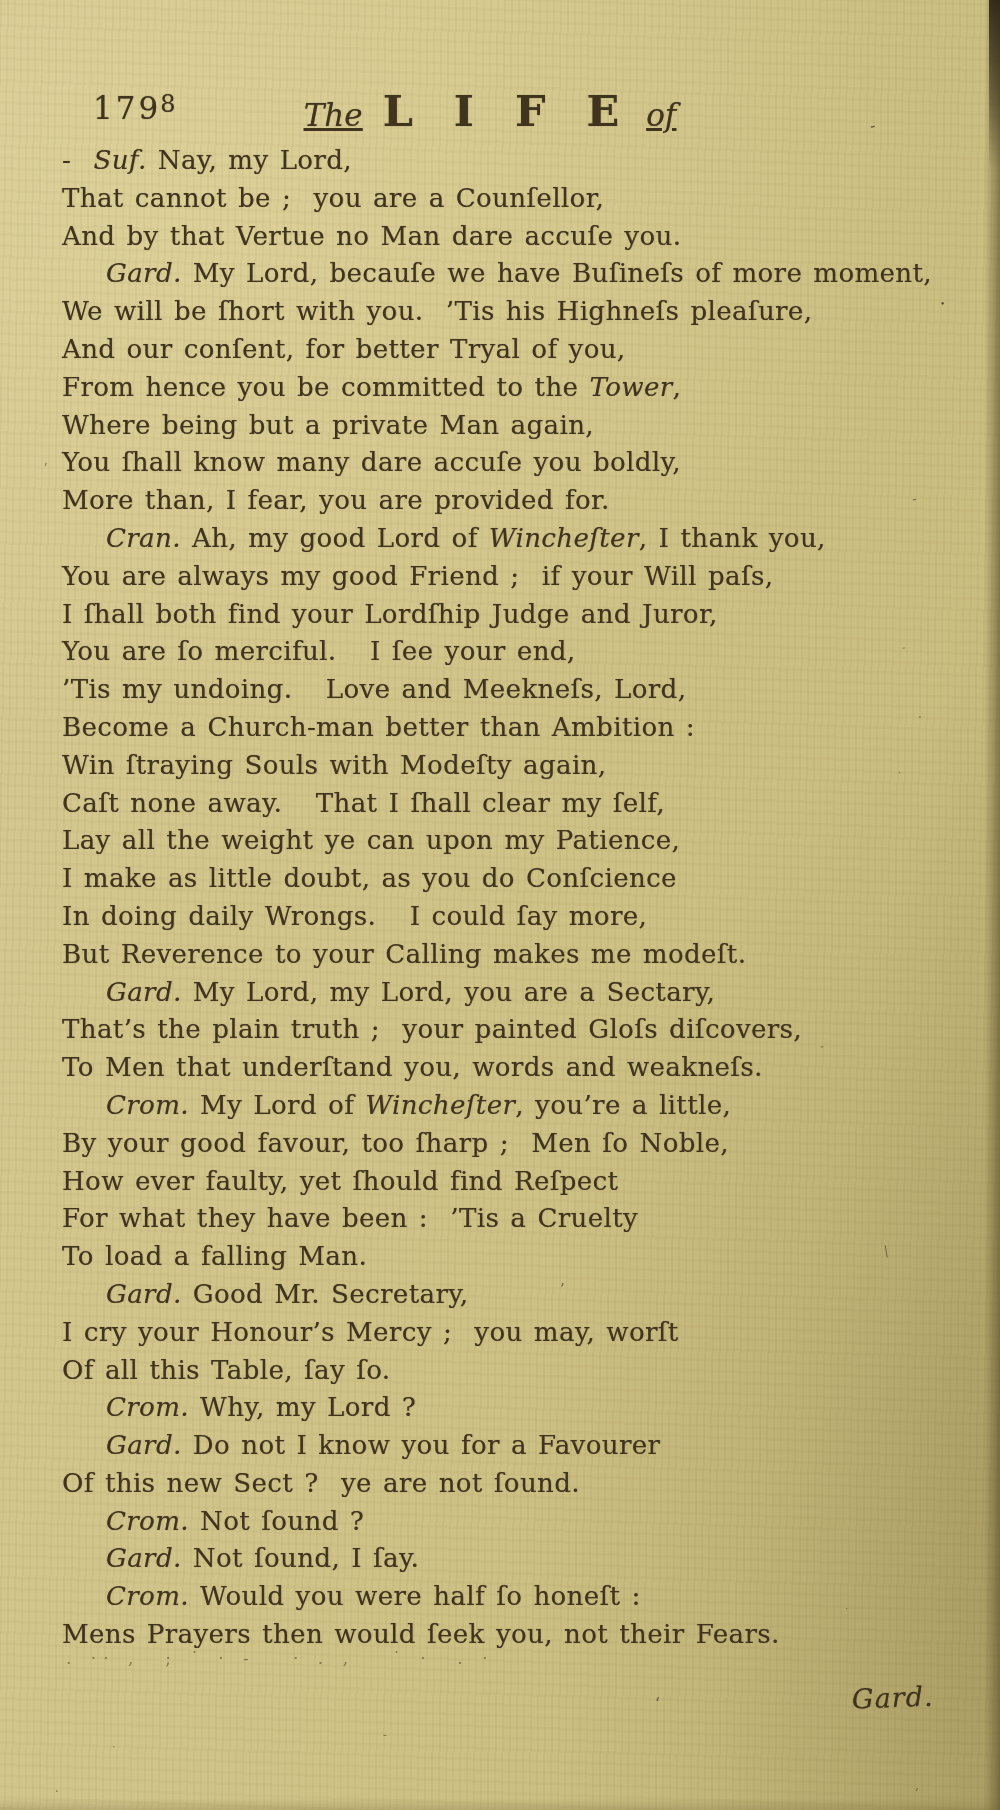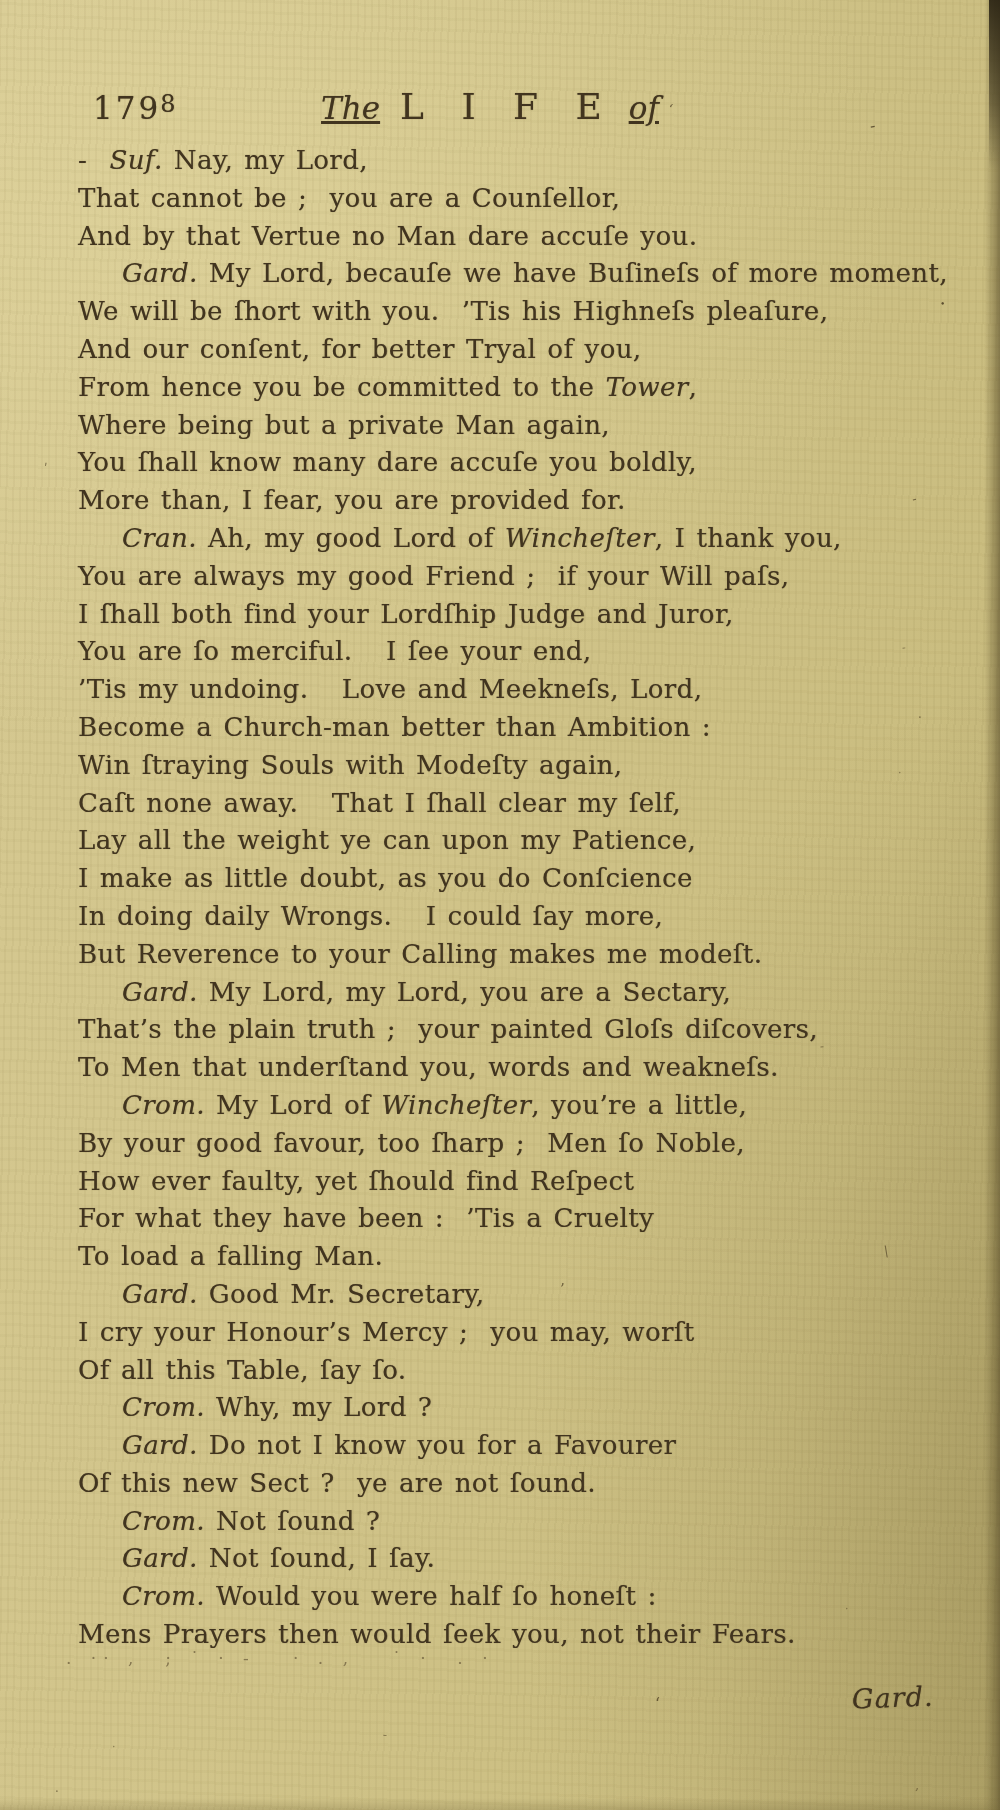--- a/index.html
+++ b/index.html
@@ -34,27 +34,27 @@
   }
   .header{position:absolute;top:86px;left:0;width:100%;height:54px;}
   .pagenum{
     position:absolute;left:93px;top:4px;font-size:31px;letter-spacing:3px;
     text-shadow:0 0 1px rgba(55,43,24,.6);
   }
   .pagenum .sup{font-size:24px;position:relative;top:-7px;left:-1px;}
   .title{position:absolute;left:290px;top:0;width:400px;text-align:center;font-size:31px;white-space:nowrap;
     text-shadow:0 0 1px rgba(55,43,24,.55);}
   .title .it{font-style:italic;text-decoration:underline;}
-  .title .caps{letter-spacing:13px;margin:4px 14px 0 20px;font-size:36px;}
+  .title .caps{letter-spacing:13px;margin:4px 14px 0 20px;font-size:43px;font-weight:bold;}
   .body-text{
     position:absolute;left:62px;top:142px;width:880px;
     font-size:26px;line-height:37.8px;white-space:pre;
     text-shadow:0.3px 0.4px 0.8px rgba(54,42,22,.5);
   }
-  .line{height:37.8px;letter-spacing:.4px;word-spacing:2.5px;margin-left:16px;}
+  .line{height:37.8px;letter-spacing:.4px;word-spacing:2.5px;}
   .line.indent{padding-left:44px;}
   .it{font-style:italic;}
   .catchword{
     position:absolute;left:852px;top:1682px;font-size:27px;font-style:italic;
     letter-spacing:1px;text-shadow:0 0 1px rgba(54,42,22,.6);transform:rotate(-2deg);
   }
   .ghost{
     position:absolute;left:66px;top:1648px;width:560px;font-size:17px;
     letter-spacing:7px;color:#6e5f3e;opacity:.75;filter:blur(.7px);white-space:pre;
   }

